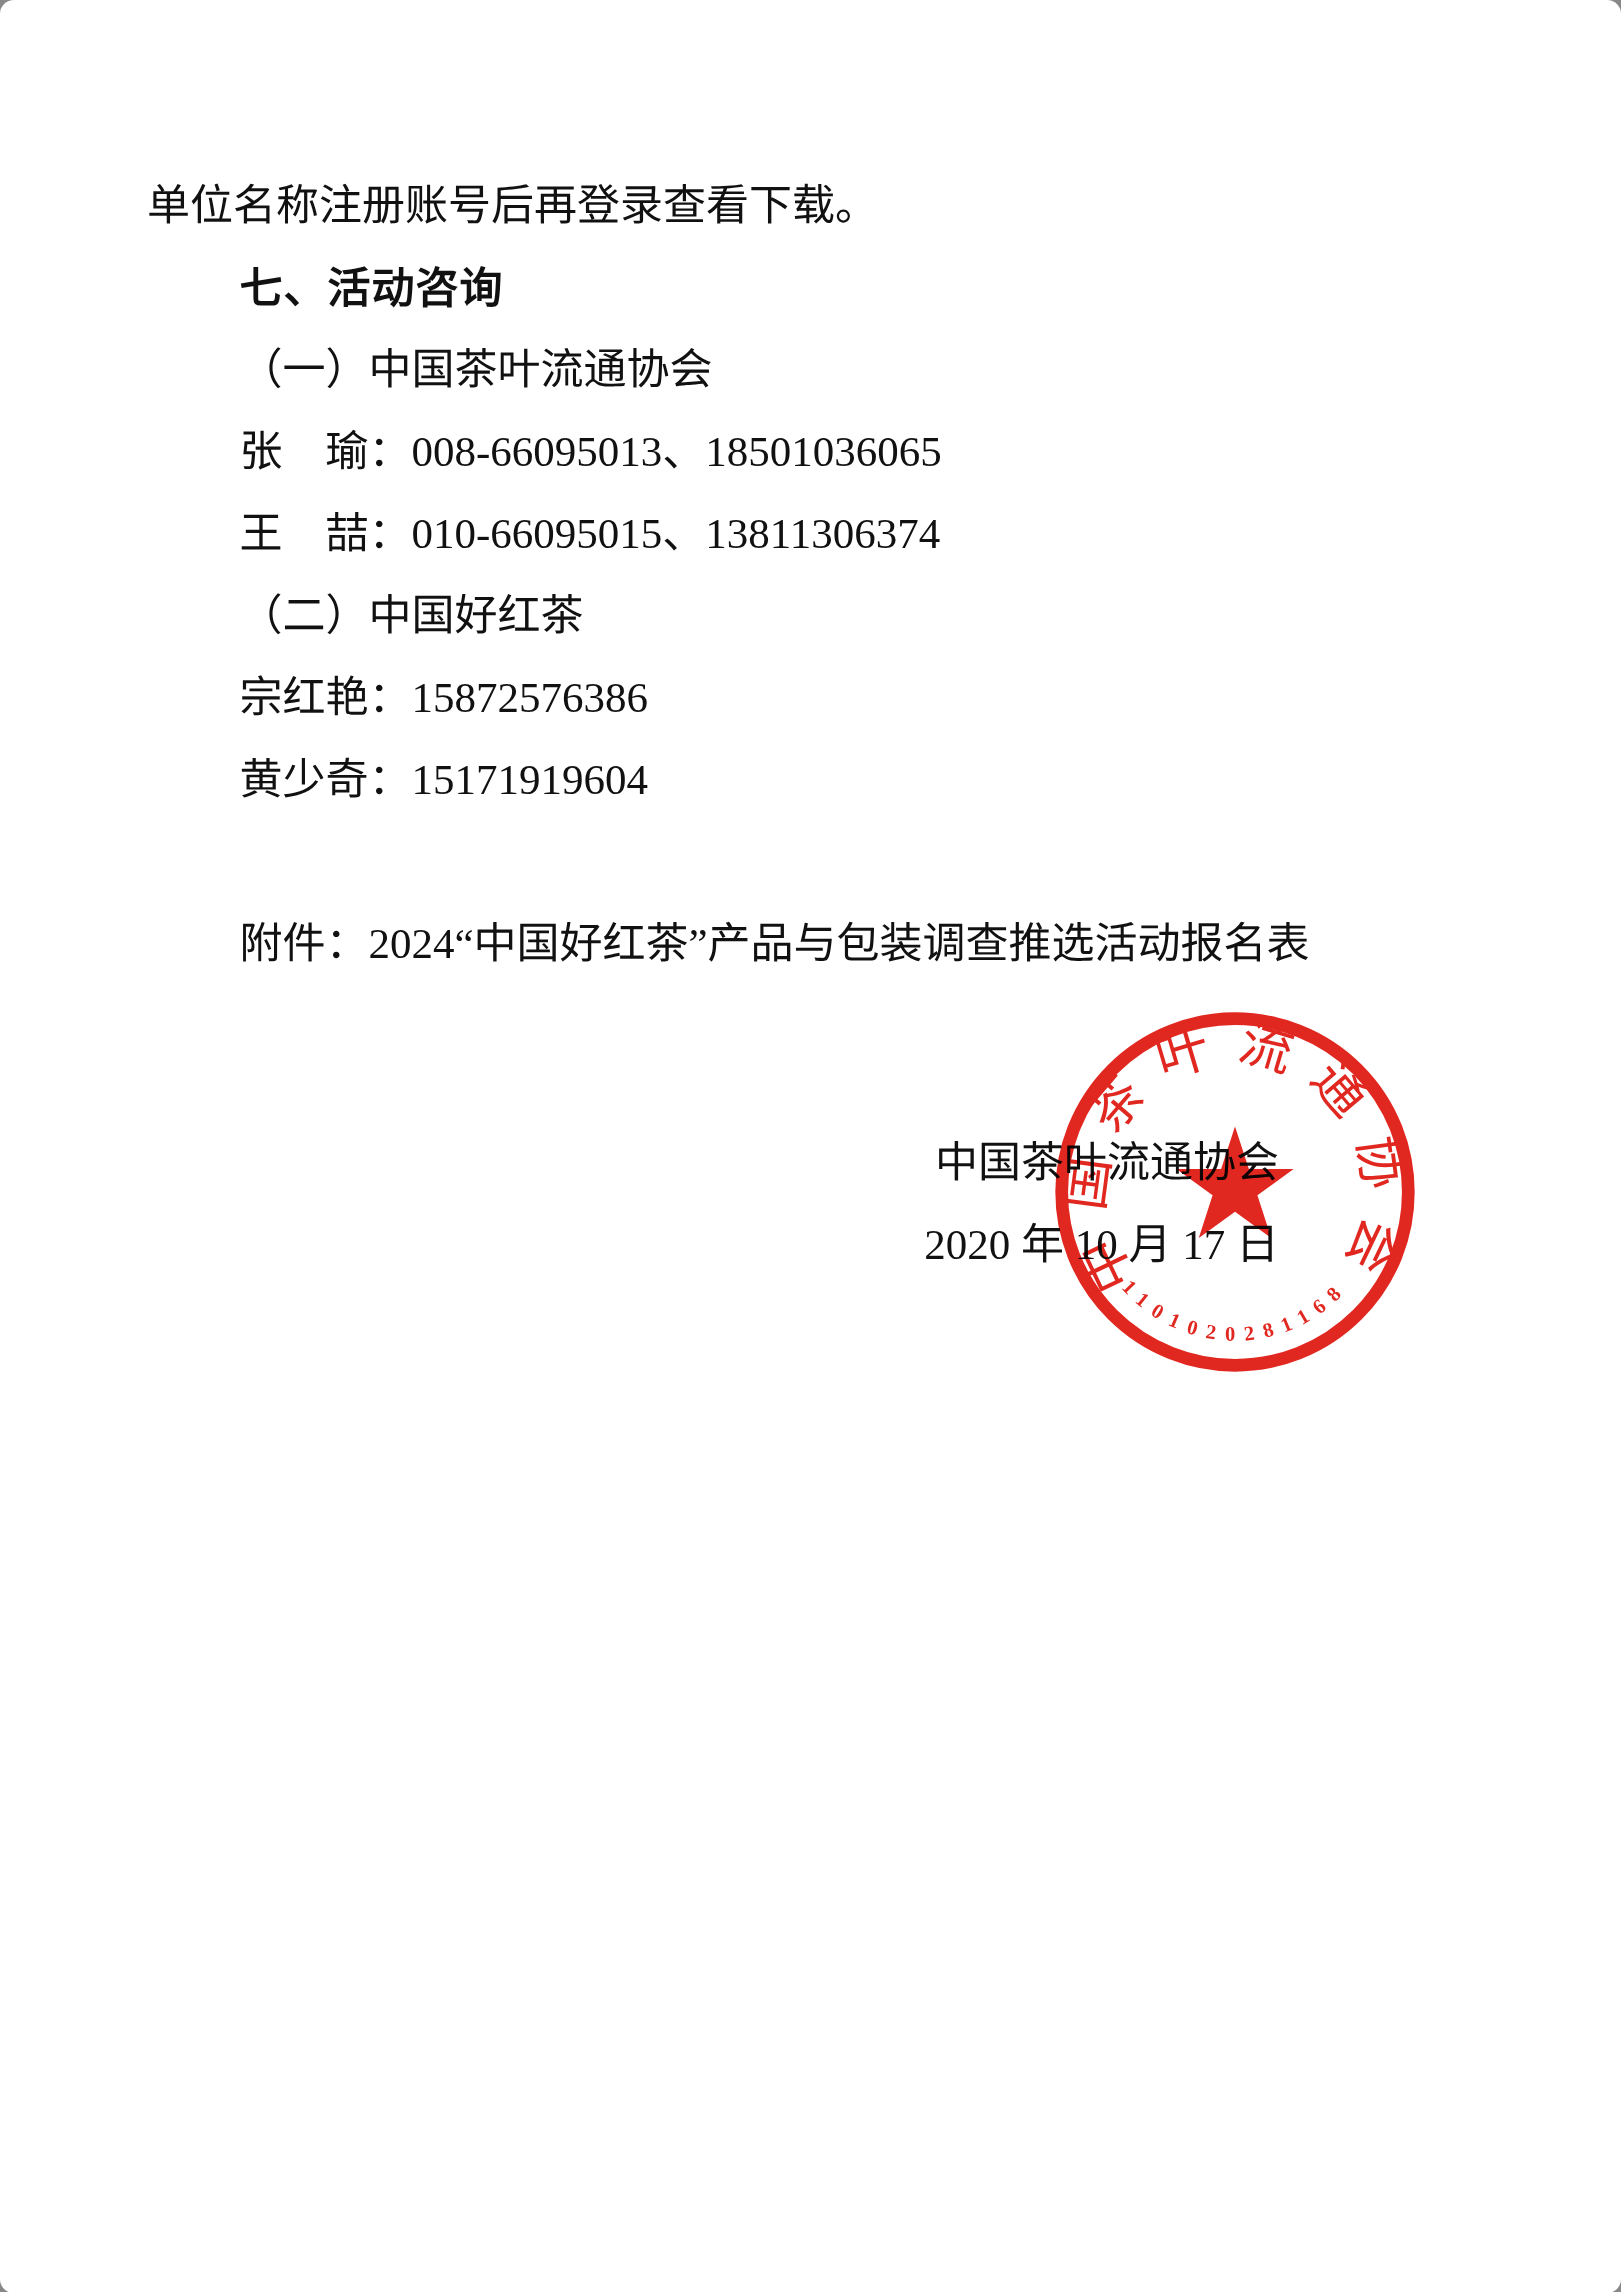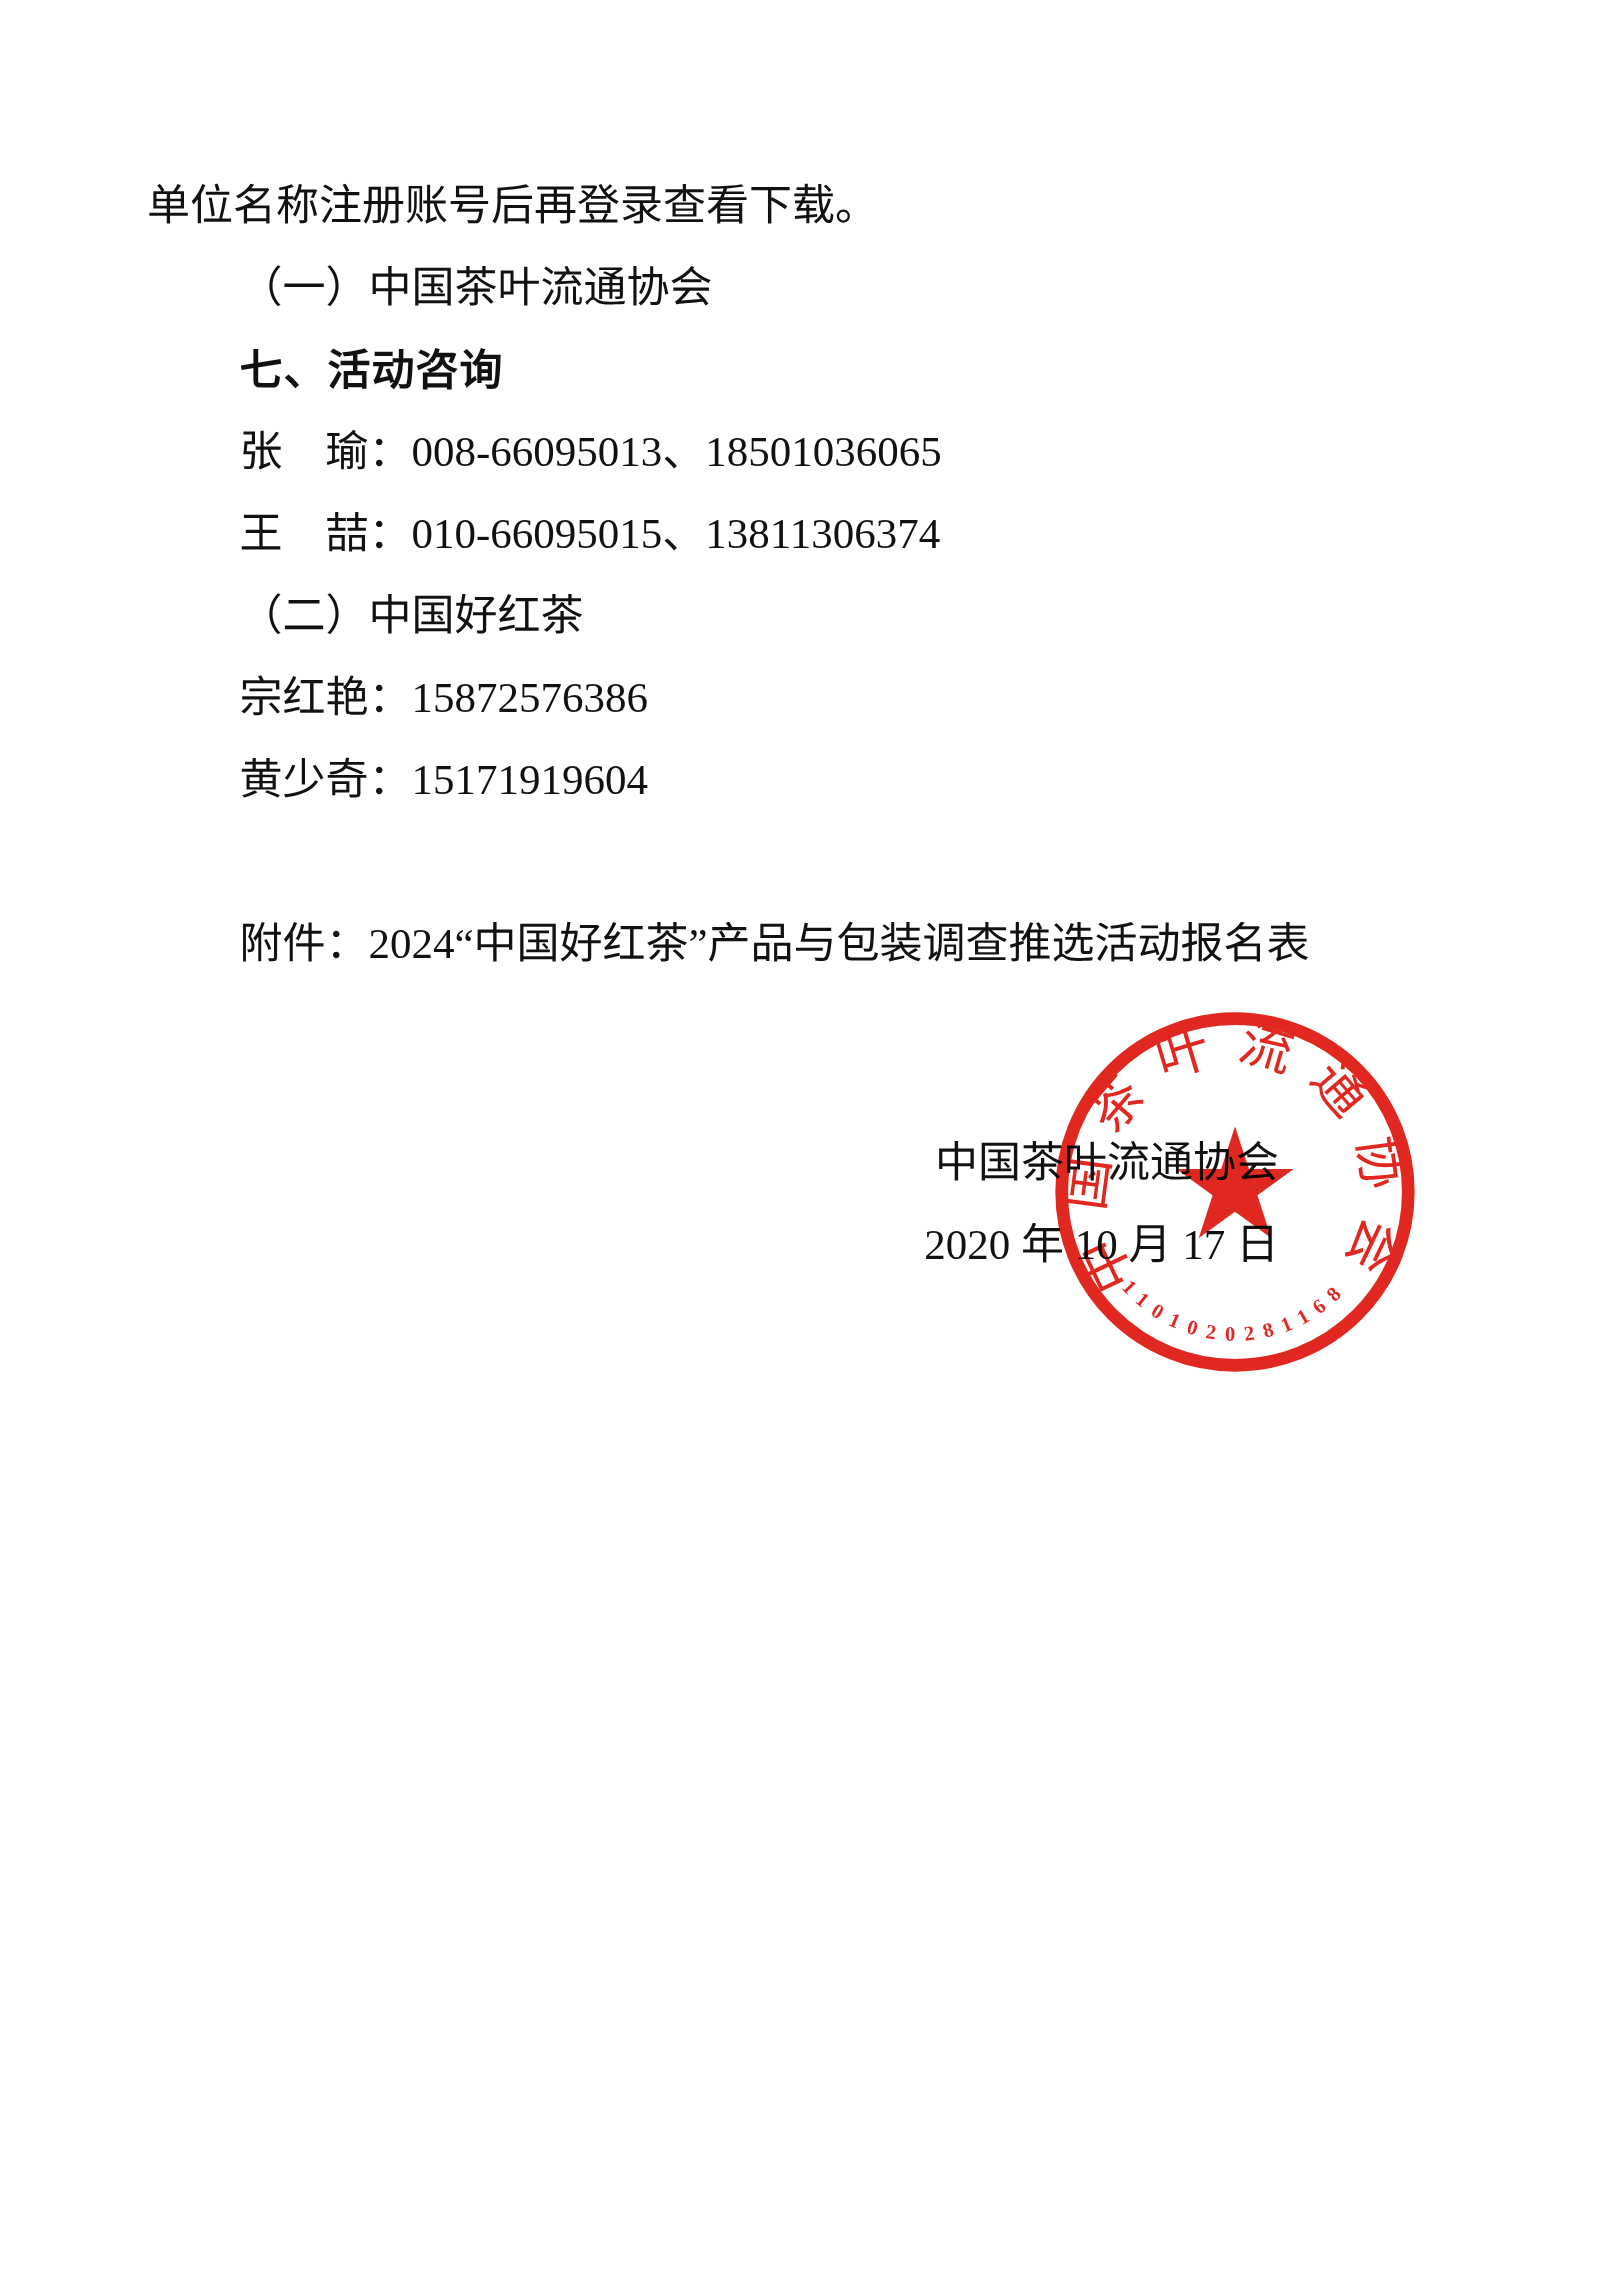--- a/index.html
+++ b/index.html
@@ -4,20 +4,21 @@
 <style>
   html,body{margin:0;padding:0;background:#888;}
   .page{
     position:relative;
     width:1621px;height:2293px;
     margin:0 auto;
     background:#ffffff;
     font-family:"Liberation Serif","DejaVu Serif",serif;
     color:#111;
     overflow:hidden;
+    border-radius:14px;
   }
   .content{
     padding:165px 147px 0 147px;
   }
   .line{
     margin:0;
     font-size:43px;
     line-height:82px;
     white-space:nowrap;
   }
@@ -62,22 +63,22 @@
     font-weight:bold;
   }
 </style>
 </head>
 <body>
 
 <div class="page">
 
   <div class="content">
     <p class="line">单位名称注册账号后再登录查看下载。</p>
+    <p class="line indent heading">七、活动咨询</p>
     <p class="line indent">（一）中国茶叶流通协会</p>
-    <p class="line indent heading">七、活动咨询</p>
     <p class="line indent">张　瑜：008-66095013、18501036065</p>
     <p class="line indent">王　喆：010-66095015、13811306374</p>
     <p class="line indent">（二）中国好红茶</p>
     <p class="line indent">宗红艳：15872576386</p>
     <p class="line indent">黄少奇：15171919604</p>
     <div class="spacer-1"></div>
     <p class="line indent">附件：2024“中国好红茶”产品与包装调查推选活动报名表</p>
     <div class="spacer-2"></div>
     <div class="sign-block">
       <p>中国茶叶流通协会</p>

